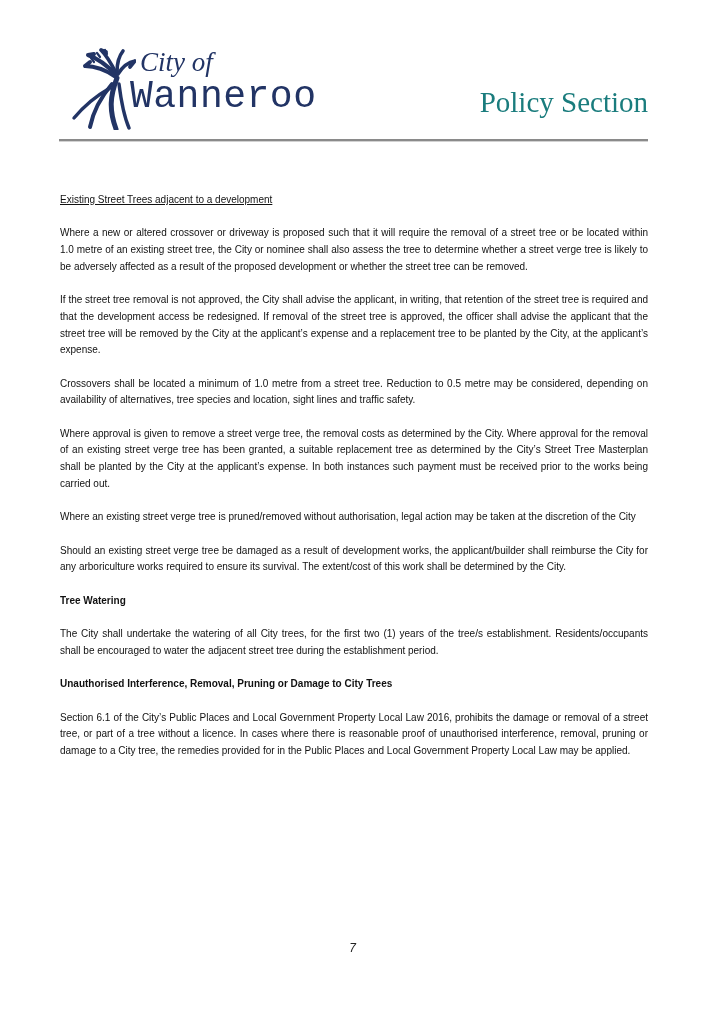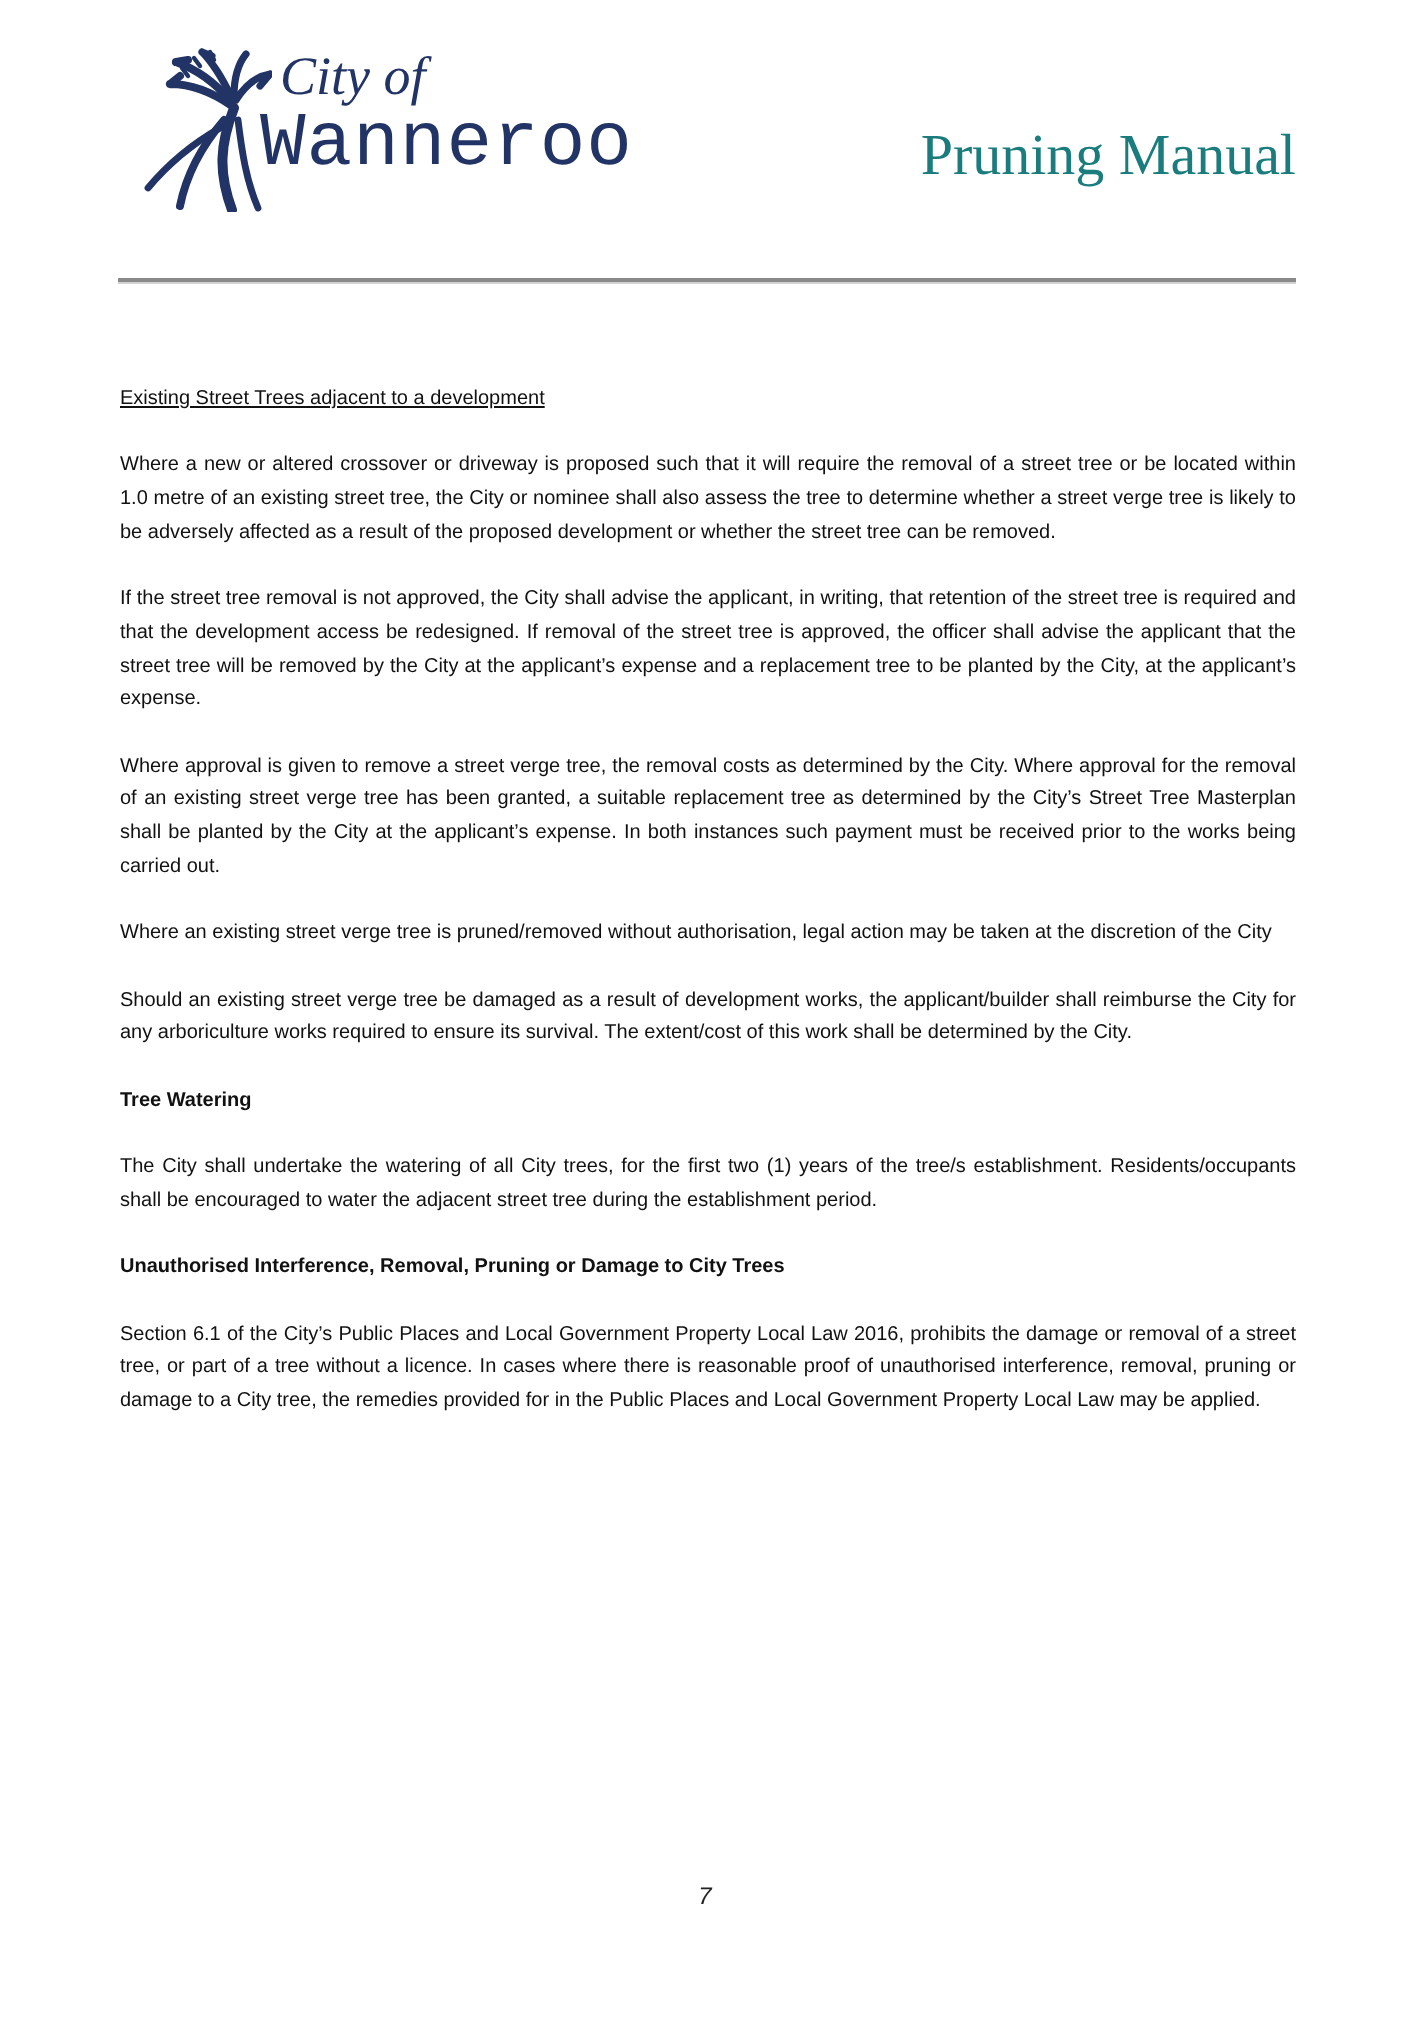--- a/index.html
+++ b/index.html
@@ -6,21 +6,21 @@
   .page{
     position:relative;
     width:705px;height:1021px;
     margin:0 auto;
     background:#ffffff;
     font-family:"Liberation Sans", sans-serif;
     color:#111111;
     overflow:hidden;
   }
   
-  .header{position:absolute;left:60px;top:24px;width:588px;height:82px;text-align:center;}
+  .header{position:absolute;left:60px;top:48px;width:588px;height:82px;text-align:center;}
   .logo{position:absolute;left:0;top:0;width:260px;height:82px;}
   .logo-flower{position:absolute;left:0;top:0;width:76px;height:82px;color:#223465;}
   .logo-cityof{
     position:absolute;left:80px;top:0;
     font-family:"Liberation Serif", serif;font-style:italic;
     font-size:27px;line-height:28px;color:#223465;
   }
   .logo-wanneroo{
     position:absolute;left:70px;top:29px;
     font-family:Liberation Mono, monospace;
@@ -69,29 +69,30 @@
           <path d="M56 25 C51 15 47 8 41 2 M41 2 L46 4" stroke="currentColor" stroke-width="3.6" stroke-linecap="round"></path>
           <path d="M57 24 C57 15 59 8 63 3" stroke="currentColor" stroke-width="3.6" stroke-linecap="round"></path>
           <path d="M58 26 C63 18 69 14 75 13 M75 13 L70 19" stroke="currentColor" stroke-width="3.6" stroke-linecap="round"></path>
 
           <path d="M34 14 L31 10 M40 9 L37 5 M47 6 L45 2" stroke="currentColor" stroke-width="2.2" stroke-linecap="round"></path>
         </svg>
       </span>
       <div class="logo-cityof">City of</div>
       <div class="logo-wanneroo">Wanneroo</div>
     </div>
-    <div class="doc-title">Pruning Manual</div>
+    <div class="doc-title">Policy Section</div>
   </div>
 
   <div class="header-rule"></div>
 
   <div class="content">
     <div class="blk h-underline">Existing Street Trees adjacent to a development</div>
     <div class="blk">Where a new or altered crossover or driveway is proposed such that it will require the removal of a street tree or be located within 1.0 metre of an existing street tree, the City or nominee shall also assess the tree to determine whether a street verge tree is likely to be adversely affected as a result of the proposed development or whether the street tree can be removed.</div>
     <div class="blk">If the street tree removal is not approved, the City shall advise the applicant, in writing, that retention of the street tree is required and that the development access be redesigned. If removal of the street tree is approved, the officer shall advise the applicant that the street tree will be removed by the City at the applicant’s expense and a replacement tree to be planted by the City, at the applicant’s expense.</div>
+    <div class="blk">Crossovers shall be located a minimum of 1.0 metre from a street tree. Reduction to 0.5 metre may be considered, depending on availability of alternatives, tree species and location, sight lines and traffic safety.</div>
     <div class="blk">Where approval is given to remove a street verge tree, the removal costs as determined by the City. Where approval for the removal of an existing street verge tree has been granted, a suitable replacement tree as determined by the City’s Street Tree Masterplan shall be planted by the City at the applicant’s expense. In both instances such payment must be received prior to the works being carried out.</div>
     <div class="blk">Where an existing street verge tree is pruned/removed without authorisation, legal action may be taken at the discretion of the City</div>
     <div class="blk">Should an existing street verge tree be damaged as a result of development works, the applicant/builder shall reimburse the City for any arboriculture works required to ensure its survival. The extent/cost of this work shall be determined by the City.</div>
     <div class="blk h-bold">Tree Watering</div>
     <div class="blk">The City shall undertake the watering of all City trees, for the first two (1) years of the tree/s establishment. Residents/occupants shall be encouraged to water the adjacent street tree during the establishment period.</div>
     <div class="blk h-bold">Unauthorised Interference, Removal, Pruning or Damage to City Trees</div>
     <div class="blk">Section 6.1 of the City’s Public Places and Local Government Property Local Law 2016, prohibits the damage or removal of a street tree, or part of a tree without a licence.  In cases where there is reasonable proof of unauthorised interference, removal, pruning or damage to a City tree, the remedies provided for in the Public Places and Local Government Property Local Law may be applied.</div>
   </div>
 
   <div class="footer">7</div>

